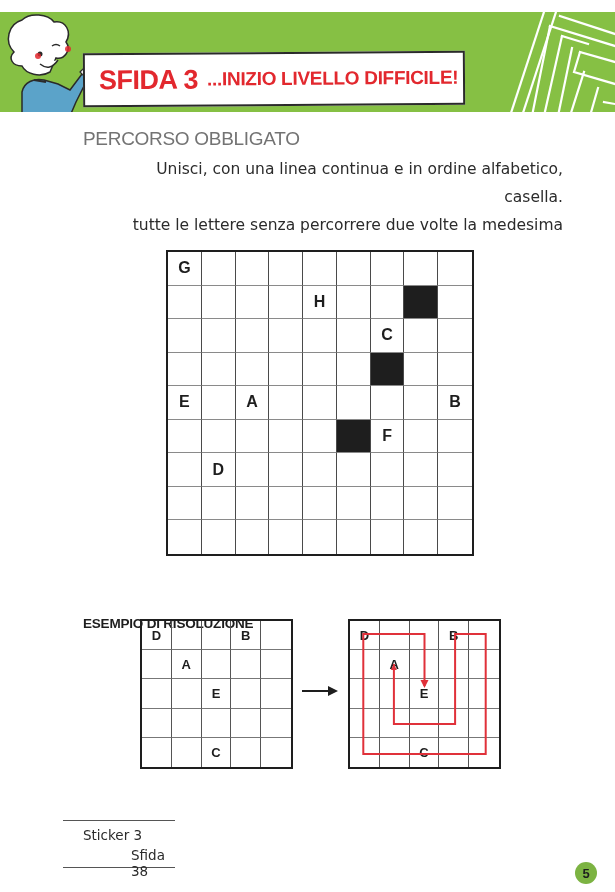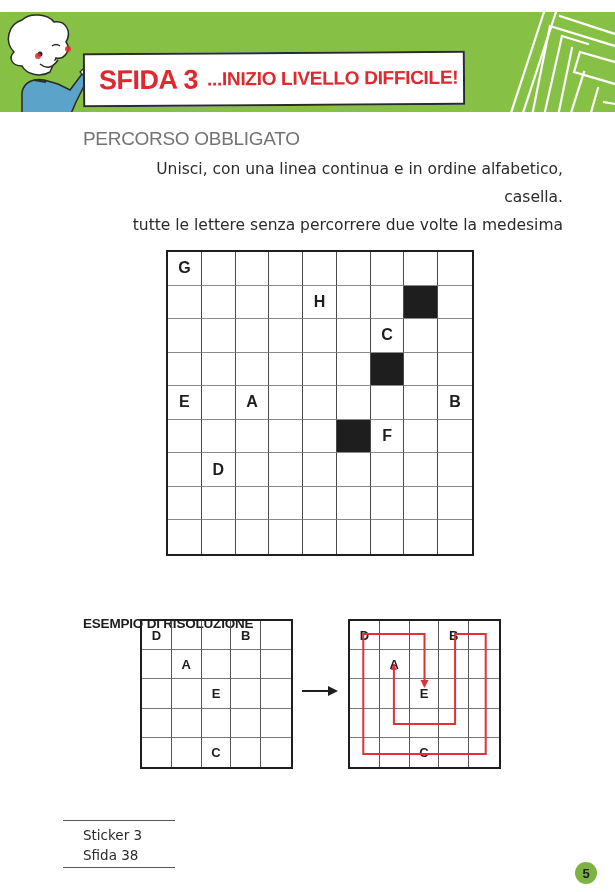--- a/index.html
+++ b/index.html
@@ -38,21 +38,21 @@
   .small-grid .cell { font-size: 13px; border-right-color: #555; border-bottom-color: #777; }
   .ex-left { left: 140px; top: 619px; }
   .ex-right { left: 348px; top: 619px; }
   .path-svg { position: absolute; left: 348px; top: 619px; width: 153px; height: 150px; pointer-events: none; }
 
   .arrow { position: absolute; left: 302px; top: 686px; width: 36px; height: 10px; }
 
   .sticker-box { position: absolute; left: 63px; top: 820px; width: 112px; height: 48px; border-top: 1.5px solid #555; border-bottom: 1.5px solid #555; }
   .sticker-line { position: absolute; left: 20px; font-family: "DejaVu Sans", sans-serif; font-size: 13.5px; color: #2b2b2b; }
   .sticker-line.l1 { top: 6px; }
-  .sticker-line.l2 { top: 26px; }
+  .sticker-line.l2 { top: 26px; margin-left: 48px; }
 
   .page-num { position: absolute; left: 575px; top: 862px; width: 22px; height: 22px; border-radius: 50%; background: #7cb342;
               display: flex; align-items: center; justify-content: center; font-family: "Liberation Sans", sans-serif;
               font-weight: 700; font-size: 13px; color: #1e1e1e; }
 </style>
 </head>
 <body>
 
 <div class="header">
   <svg class="mascot" viewBox="0 0 100 104">

